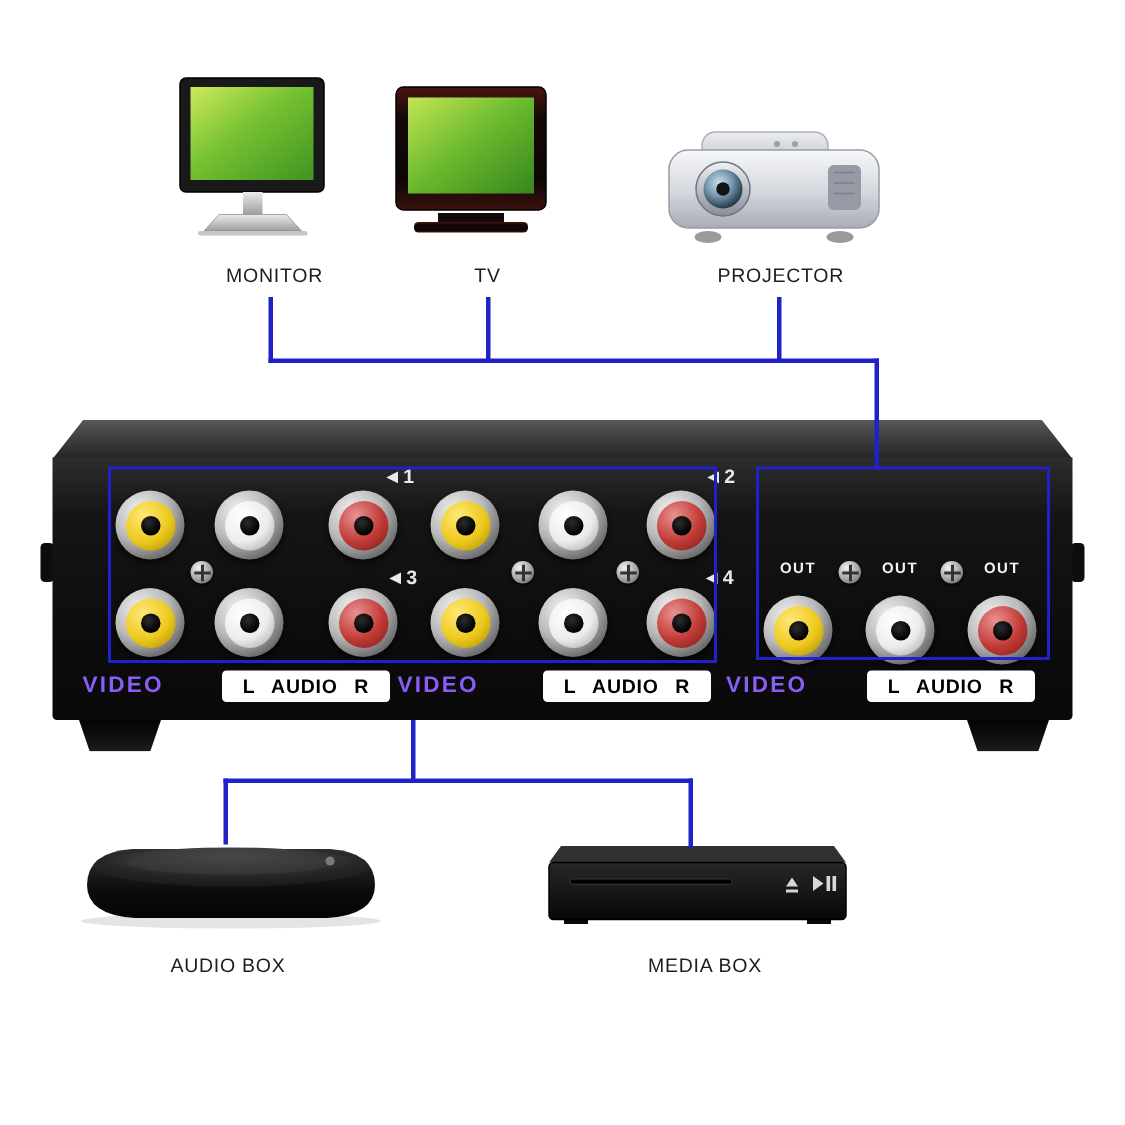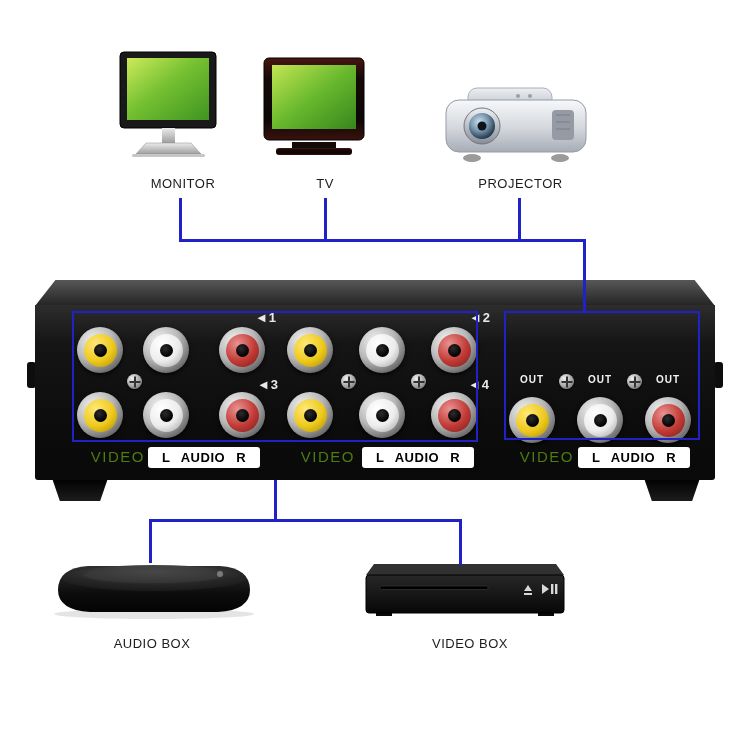--- a/index.html
+++ b/index.html
@@ -48,22 +48,22 @@
          box-shadow:0 1px 2px #000;}
   .screw::before,.screw::after{content:"";position:absolute;background:#333;left:50%;top:50%;}
   .screw::before{width:11px;height:2px;transform:translate(-50%,-50%);}
   .screw::after{width:2px;height:11px;transform:translate(-50%,-50%);}
 
   
   .marker{position:absolute;width:40px;text-align:center;z-index:4;
           color:#e9e9e9;font-size:13px;font-weight:bold;letter-spacing:1px;}
   .out-label{position:absolute;width:40px;text-align:center;z-index:4;
           color:#f2f2f2;font-size:10px;font-weight:bold;letter-spacing:1px;}
-  .port-video{position:absolute;width:90px;text-align:right;z-index:4;
-          color:#4d7c0f;font-size:15px;font-weight:normal;letter-spacing:1.5px;}
+  .port-video{position:absolute;width:90px;text-align:left;z-index:4;
+          color:#8b5cf6;font-size:15px;font-weight:bold;letter-spacing:1.5px;}
   .port-audio{position:absolute;width:112px;height:21px;z-index:4;background:#fff;
           border-radius:3px;color:#000;font-size:13px;font-weight:bold;text-align:center;
           line-height:21px;letter-spacing:.5px;word-spacing:7px;}
 </style>
 </head>
 <body>
 
 <div class="canvas">
 
   <div class="graphic" style="left:118px;top:50px">
@@ -280,15 +280,15 @@
       <rect x="24" y="28" width="108" height="3.5" rx="1.5" fill="#000" stroke="#3d3d3d" stroke-width=".6"></rect>
       <path d="M168 33 l8 0 l-4 -6 Z" fill="#d8d8d8"></path>
       <rect x="168" y="35" width="8" height="2" fill="#d8d8d8"></rect>
       <path d="M186 26 l0 10 l7 -5 Z" fill="#d8d8d8"></path>
       <rect x="195" y="26" width="2.4" height="10" fill="#d8d8d8"></rect>
       <rect x="199" y="26" width="2.4" height="10" fill="#d8d8d8"></rect>
     </svg>
   </div>
 
   <div class="device-label" style="left:94px;top:636px;width:116px">AUDIO BOX</div>
-  <div class="device-label" style="left:412px;top:636px;width:116px">VIDEO BOX</div>
+  <div class="device-label" style="left:412px;top:636px;width:116px">MEDIA BOX</div>
 
 </div>
 
 </body></html>

